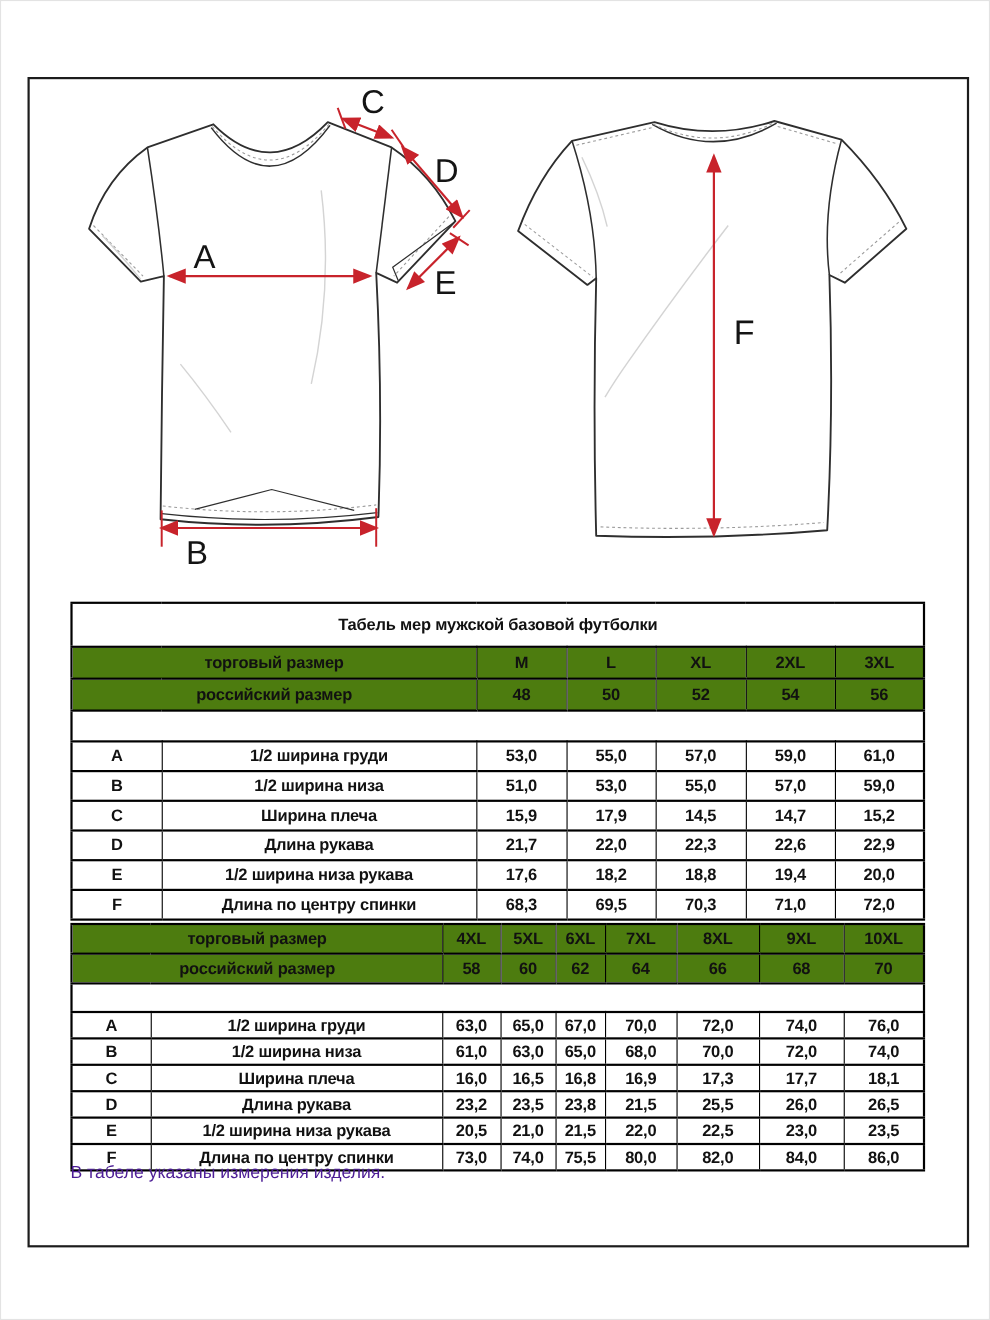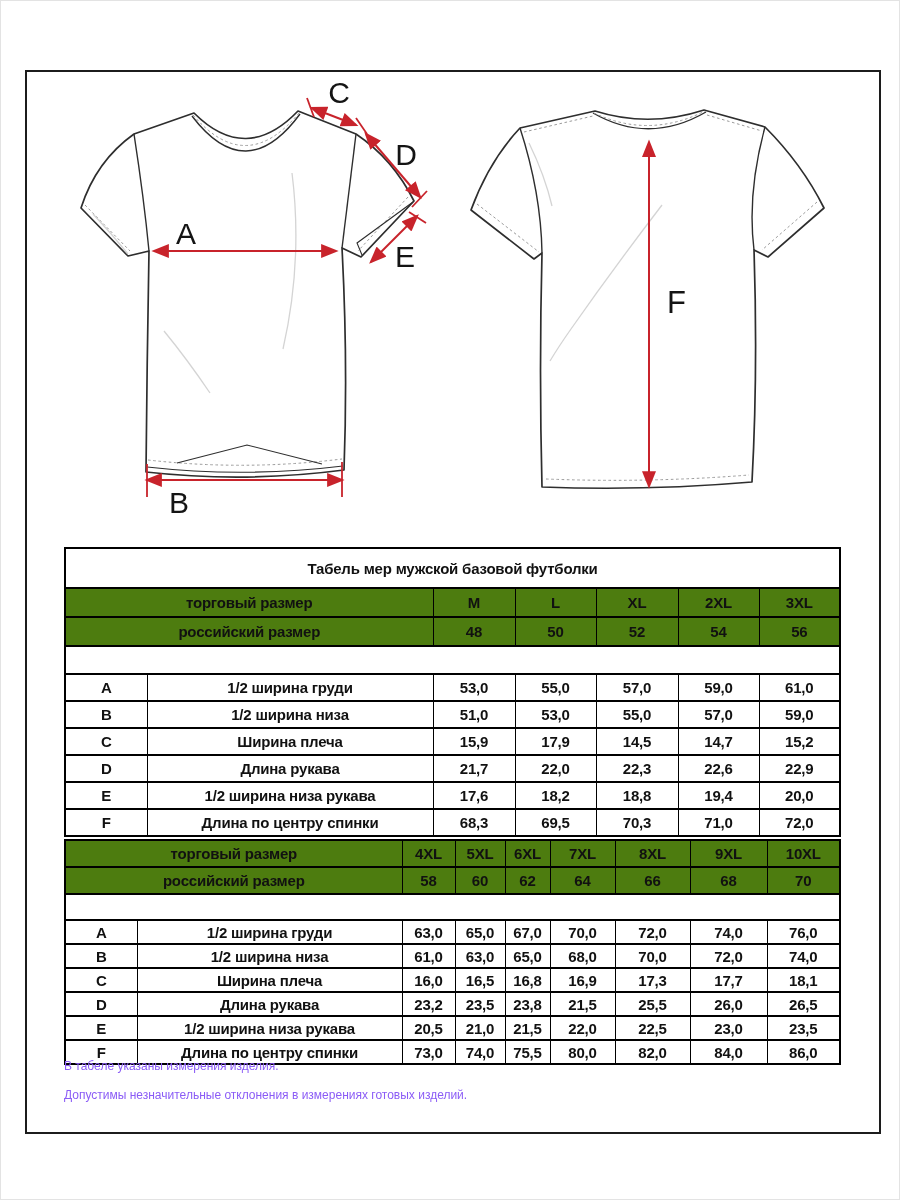--- a/index.html
+++ b/index.html
@@ -26,21 +26,21 @@
   
   .outline{fill:#fff;stroke:#2e2e2e;stroke-width:1.7;stroke-linejoin:round;}
   .seam{fill:none;stroke:#2e2e2e;stroke-width:1.4;}
   .thin{fill:none;stroke:#2e2e2e;stroke-width:1.1;}
   .stitch{fill:none;stroke:#9b9b9b;stroke-width:1;stroke-dasharray:2.6 2.6;}
   .fold{fill:none;stroke:#d4d4d4;stroke-width:1.3;}
   .dim{fill:none;stroke:#c8232b;stroke-width:2;}
   .tick{stroke:#c8232b;stroke-width:1.8;}
   .dim-label{font-family:"Liberation Sans","DejaVu Sans",sans-serif;font-size:30px;fill:#141414;}
   
-  .notes{position:absolute;left:63px;top:1051px;font-size:12px;color:#8b5cf6;line-height:29px;}
+  .notes{position:absolute;left:63px;top:1051px;font-size:16px;color:#4c1d95;line-height:29px;}
 </style>
 </head>
 <body>
 
 <div class="page">
   <div class="frame"></div>
 
   <svg class="drawings" width="900" height="540" viewBox="0 0 900 540">
     <defs>
       <marker id="arr" viewBox="0 0 10 8" refX="8.5" refY="4" markerWidth="9" markerHeight="7" orient="auto-start-reverse">
@@ -297,15 +297,14 @@
       <td>80,0</td>
       <td>82,0</td>
       <td>84,0</td>
       <td>86,0</td>
     </tr>
   </tbody>
     </table>
 
   <div class="notes">
     <div>В табеле указаны измерения изделия.</div>
-    <div>Допустимы незначительные отклонения в измерениях готовых изделий.</div>
   </div>
 </div>
 
 </body></html>

